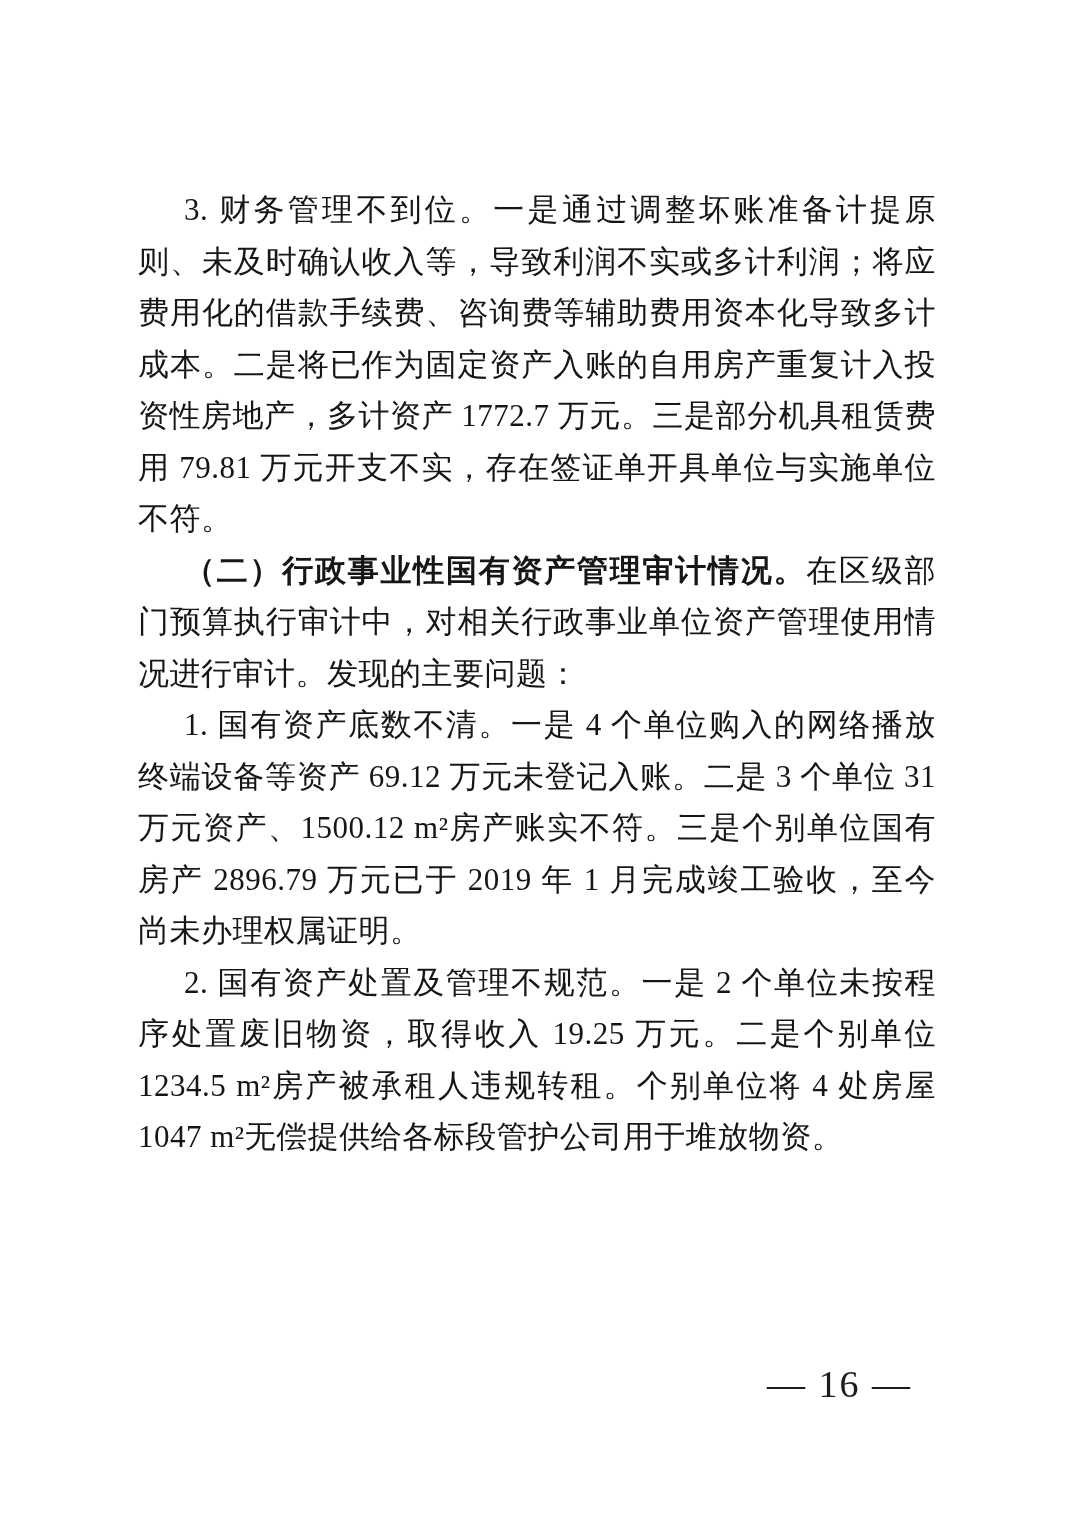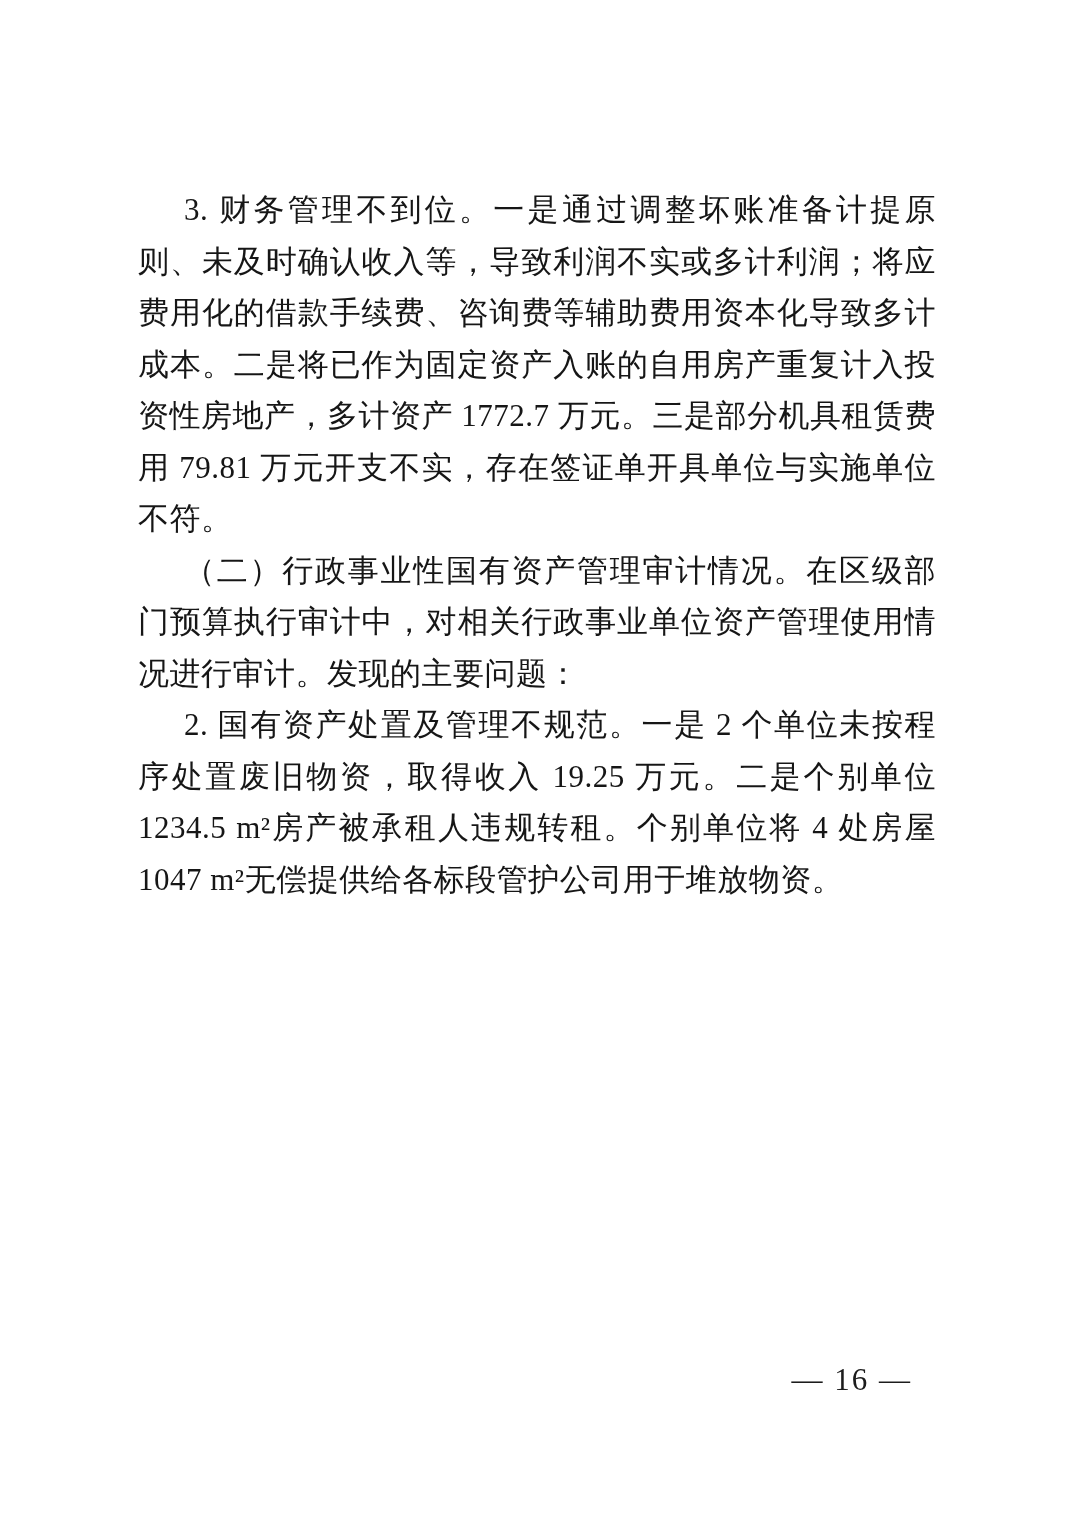--- a/index.html
+++ b/index.html
@@ -25,36 +25,37 @@
     line-height: 51.5px;
     text-align: justify;
     letter-spacing: 0.5px;
   }
   .content p {
     margin: 0;
     padding: 0;
     text-indent: 46px;
   }
   .bold-lead {
-    font-weight: normal;
+    font-weight: bold;
   }
   .footer {
     position: absolute;
     top: 1362px;
     right: 157px;
-    font-size: 31px;
+    font-size: 38px;
     letter-spacing: 2px;
     color: #1c1c1c;
   }
 </style>
 </head>
 <body>
 
 <div class="page">
   <div class="content">
     <p><span>3. 财务管理不到位。一是通过调整坏账准备计提原则、未及时确认收入等，导致利润不实或多计利润；将应费用化的借款手续费、咨询费等辅助费用资本化导致多计成本。二是将已作为固定资产入账的自用房产重复计入投资性房地产，多计资产 1772.7 万元。三是部分机具租赁费用 79.81 万元开支不实，存在签证单开具单位与实施单位不符。</span></p>
     <p><span class="bold-lead">（二）行政事业性国有资产管理审计情况。</span><span>在区级部门预算执行审计中，对相关行政事业单位资产管理使用情况进行审计。发现的主要问题：</span></p>
+    <p><span>1. 国有资产底数不清。一是 4 个单位购入的网络播放终端设备等资产 69.12 万元未登记入账。二是 3 个单位 31 万元资产、1500.12 m²房产账实不符。三是个别单位国有房产 2896.79 万元已于 2019 年 1 月完成竣工验收，至今尚未办理权属证明。</span></p>
     <p><span>2. 国有资产处置及管理不规范。一是 2 个单位未按程序处置废旧物资，取得收入 19.25 万元。二是个别单位 1234.5 m²房产被承租人违规转租。个别单位将 4 处房屋 1047 m²无偿提供给各标段管护公司用于堆放物资。</span></p>
   </div>
   <div class="footer">
     <span>— 16 —</span>
   </div>
 </div>
 
 </body></html>

